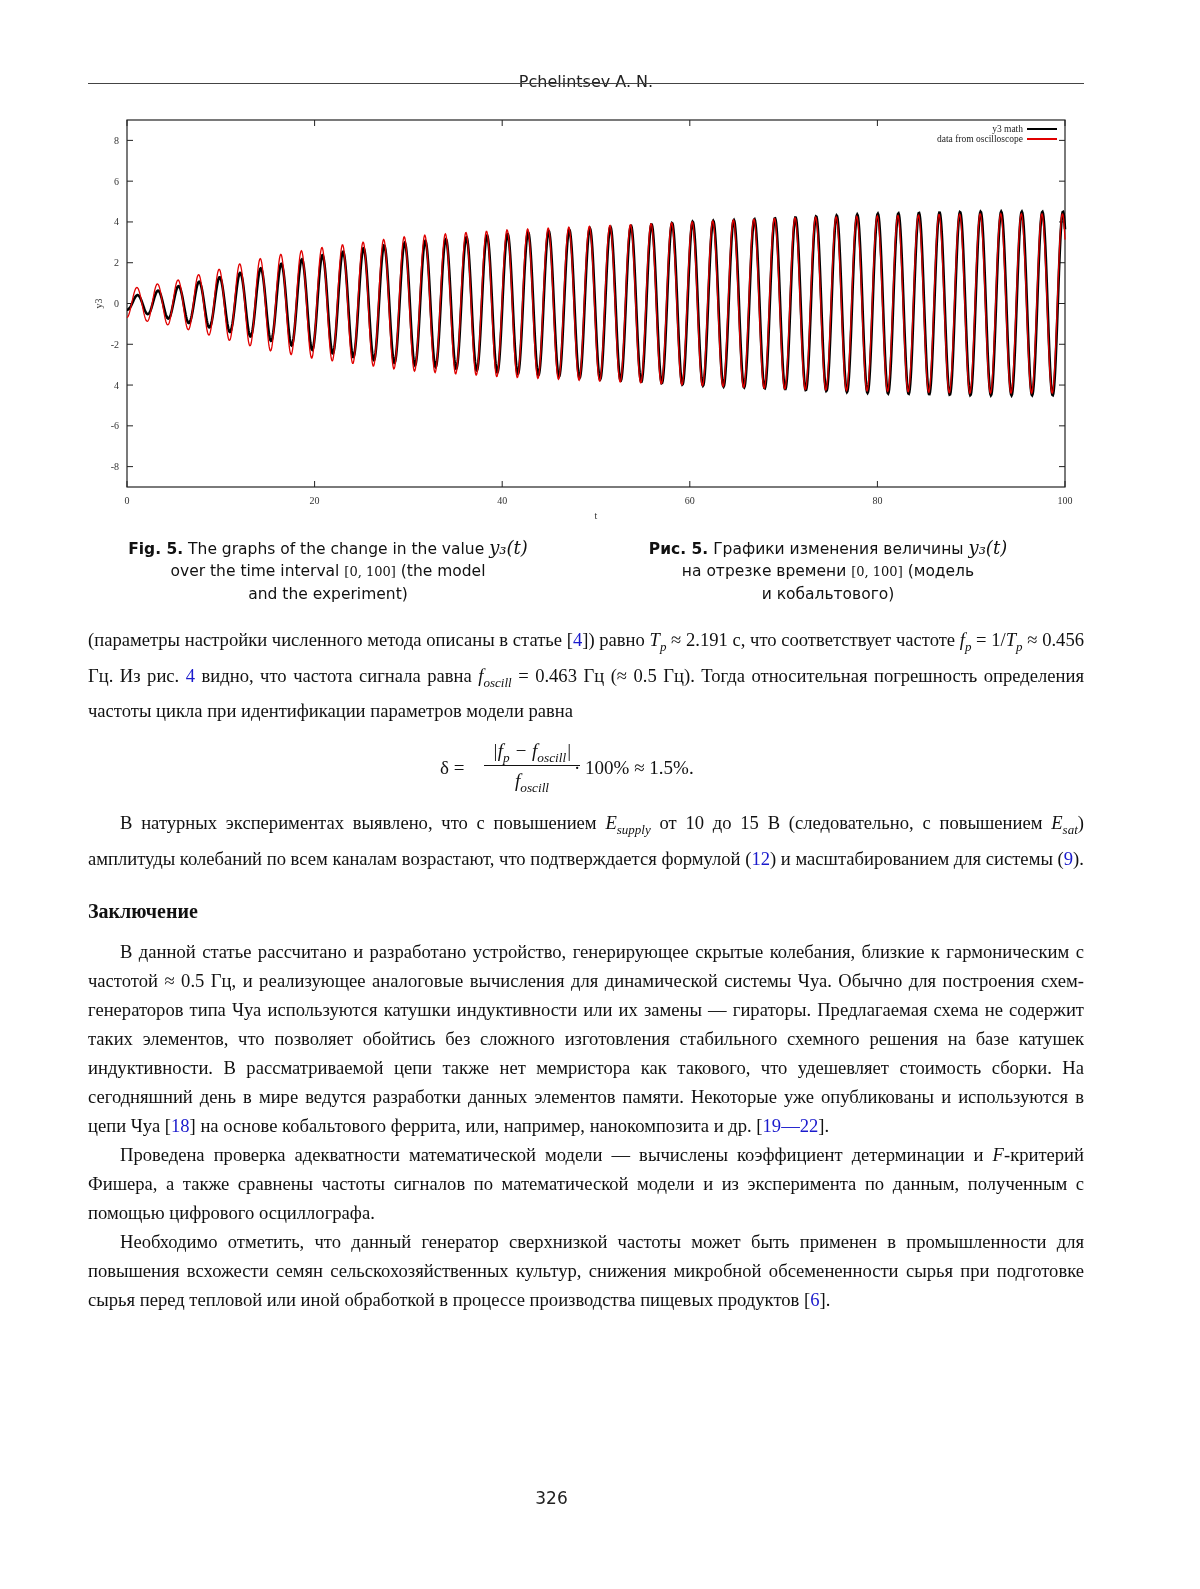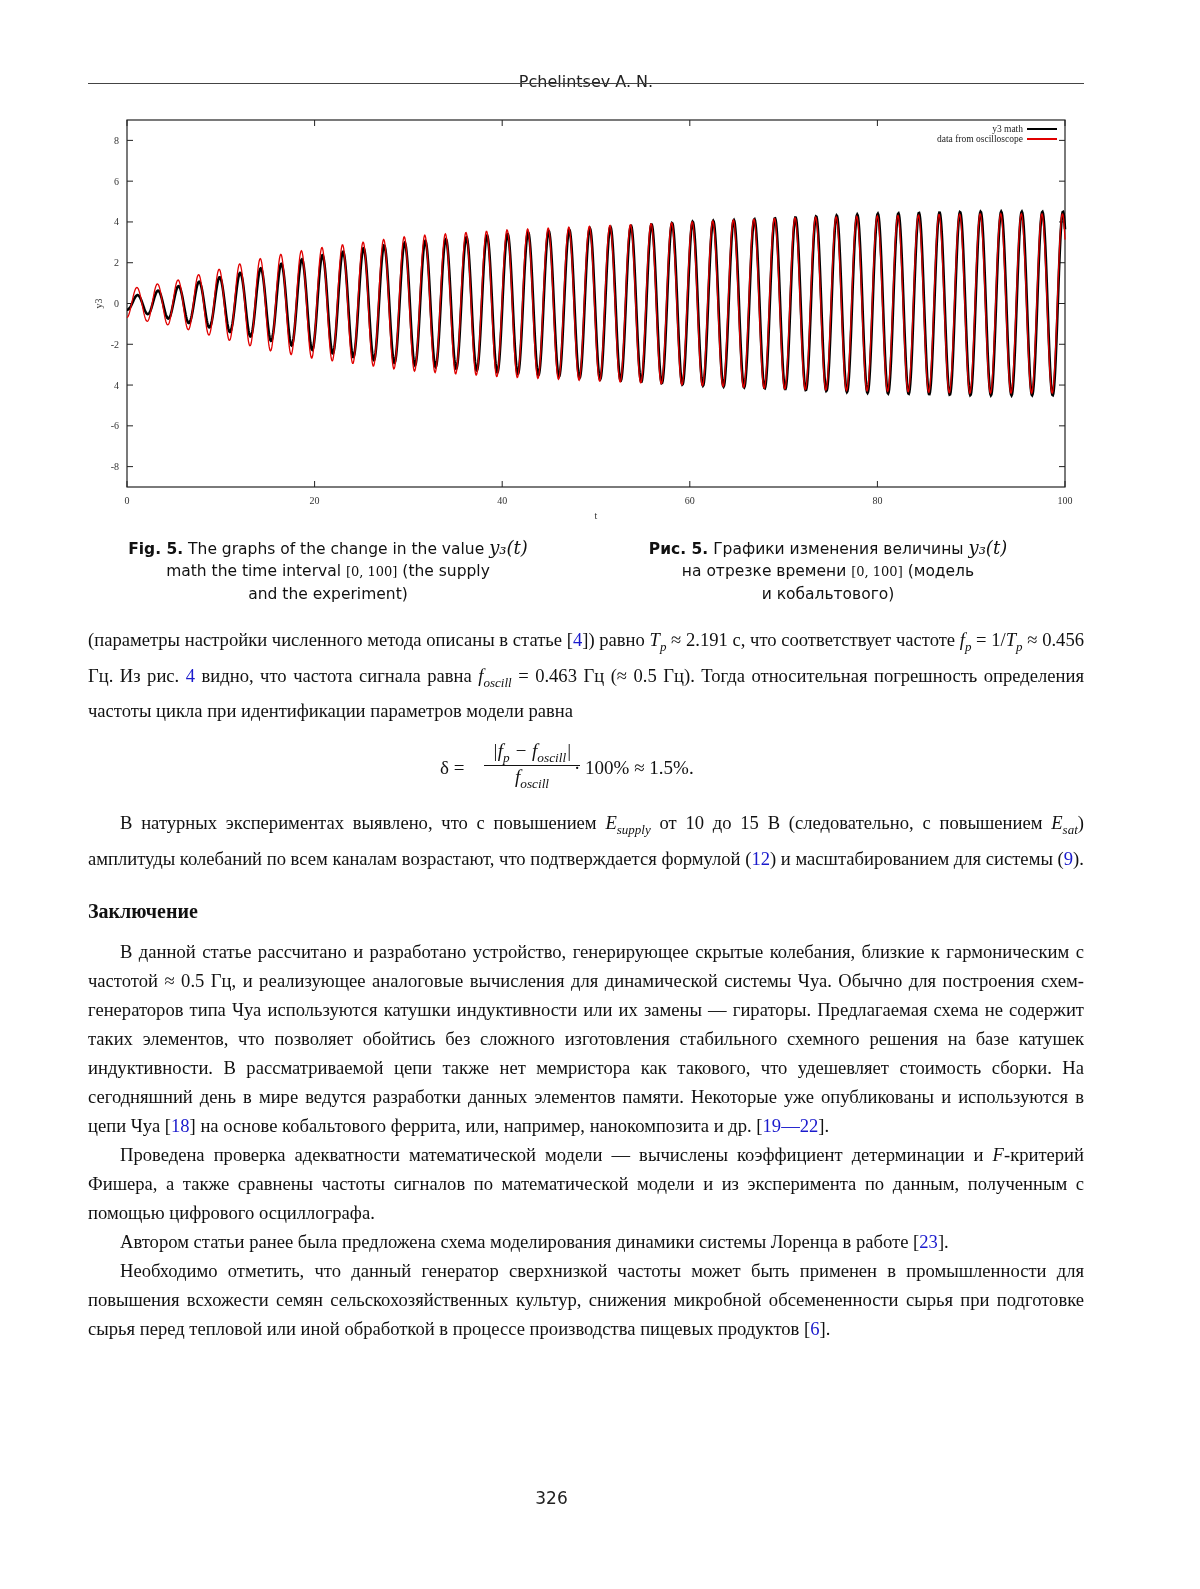--- a/index.html
+++ b/index.html
@@ -22,21 +22,21 @@
   .body-text p { margin: 0; }
   .indent { text-indent: 32px; }
   .ital { font-style: italic; text-align: center; }
   .ref { color: #1a1acc; }
   .formula { position: absolute; left: 440px; top: 737px; width: 320px; height: 64px;
     font-family: "Liberation Serif", serif; font-size: 19px; color: #111; }
   .formula .lhs { position: absolute; left: 0; top: 20px; }
   .formula .frac { position: absolute; left: 42px; top: 0; width: 100px; text-align: center; }
   .formula .num { display: block; height: 28px; line-height: 28px; }
   .formula .bar { display: block; border-top: 1.4px solid #111; margin: 0 2px; }
-  .formula .den { display: block; height: 28px; line-height: 21px; }
+  .formula .den { display: block; height: 28px; line-height: 30px; }
   .formula .rhs { position: absolute; left: 134px; top: 20px; white-space: nowrap; }
   .section-title { position: absolute; left: 88px; top: 900px; font-family: "Liberation Serif", serif;
     font-weight: bold; font-size: 20px; color: #111; }
   .page-number { position: absolute; left: 0; width: 1103px; top: 1488px; text-align: center;
     font-family: "DejaVu Sans", sans-serif; font-size: 17px; color: #222; }
   sub { font-size: 70%; }
 </style>
 </head>
 <body>
 
@@ -98,21 +98,21 @@
       <text x="938" y="22" font-family="Liberation Serif, serif" font-size="9.5" fill="#222" text-anchor="end">y3 math</text>
       <line x1="942" y1="19" x2="972" y2="19" stroke="#000000" stroke-width="2"></line>
       <text x="938" y="32" font-family="Liberation Serif, serif" font-size="9.5" fill="#222" text-anchor="end">data from oscilloscope</text>
       <line x1="942" y1="29" x2="972" y2="29" stroke="#e00000" stroke-width="2"></line>
     </svg>
 </div>
 
 <div class="captions">
   <div class="caption en">
     <b>Fig. 5.</b><span> The graphs of the change in the value </span><span class="math">y₃(t)</span><br>
-    <span>math the time interval </span><span class="mathup">[0, 100]</span><span> (the supply</span><br>
+    <span>over the time interval </span><span class="mathup">[0, 100]</span><span> (the model</span><br>
     <span>and the experiment)</span>
   </div>
   <div class="caption ru">
     <b>Рис. 5.</b><span> Графики изменения величины </span><span class="math">y₃(t)</span><br>
     <span>на отрезке времени </span><span class="mathup">[0, 100]</span><span> (модель</span><br>
     <span>и кобальтового)</span>
   </div>
 </div>
 
 <div class="body-text" style="top:625px;">
@@ -140,20 +140,17 @@
 <div class="section-title">Заключение</div>
 
 <div class="body-text" style="top:937px;">
   <p class="indent">
     <span>В данной статье рассчитано и разработано устройство, генерирующее скрытые колебания, близкие к гармоническим с частотой ≈ 0.5 Гц, и реализующее аналоговые вычисления для динамической системы Чуа. Обычно для построения схем-генераторов типа Чуа используются катушки индуктивности или их замены — гираторы. Предлагаемая схема не содержит таких элементов, что позволяет обойтись без сложного изготовления стабильного схемного решения на базе катушек индуктивности. В рассматриваемой цепи также нет мемристора как такового, что удешевляет стоимость сборки. На сегодняшний день в мире ведутся разработки данных элементов памяти. Некоторые уже опубликованы и используются в цепи Чуа [</span><a class="ref">18</a><span>] на основе кобальтового феррита, или, например, нанокомпозита и др. [</span><a class="ref">19—22</a><span>].</span>
   </p>
   <p class="indent">
     <span>Проведена проверка адекватности математической модели — вычислены коэффициент детерминации и </span><span class="ital">F</span><span>-критерий Фишера, а также сравнены частоты сигналов по математической модели и из эксперимента по данным, полученным с помощью цифрового осциллографа.</span>
   </p>
   <p class="indent">
-    <span>Автором статьи ранее была предложена схема моделирования динамики системы Лоренца в работе [</span><a class="ref">23</a><span>].</span>
-  </p>
-  <p class="indent">
     <span>Необходимо отметить, что данный генератор сверхнизкой частоты может быть применен в промышленности для повышения всхожести семян сельскохозяйственных культур, снижения микробной обсемененности сырья при подготовке сырья перед тепловой или иной обработкой в процессе производства пищевых продуктов [</span><a class="ref">6</a><span>].</span>
   </p>
 </div>
 
 <div class="page-number">326</div>
 
 </body></html>

